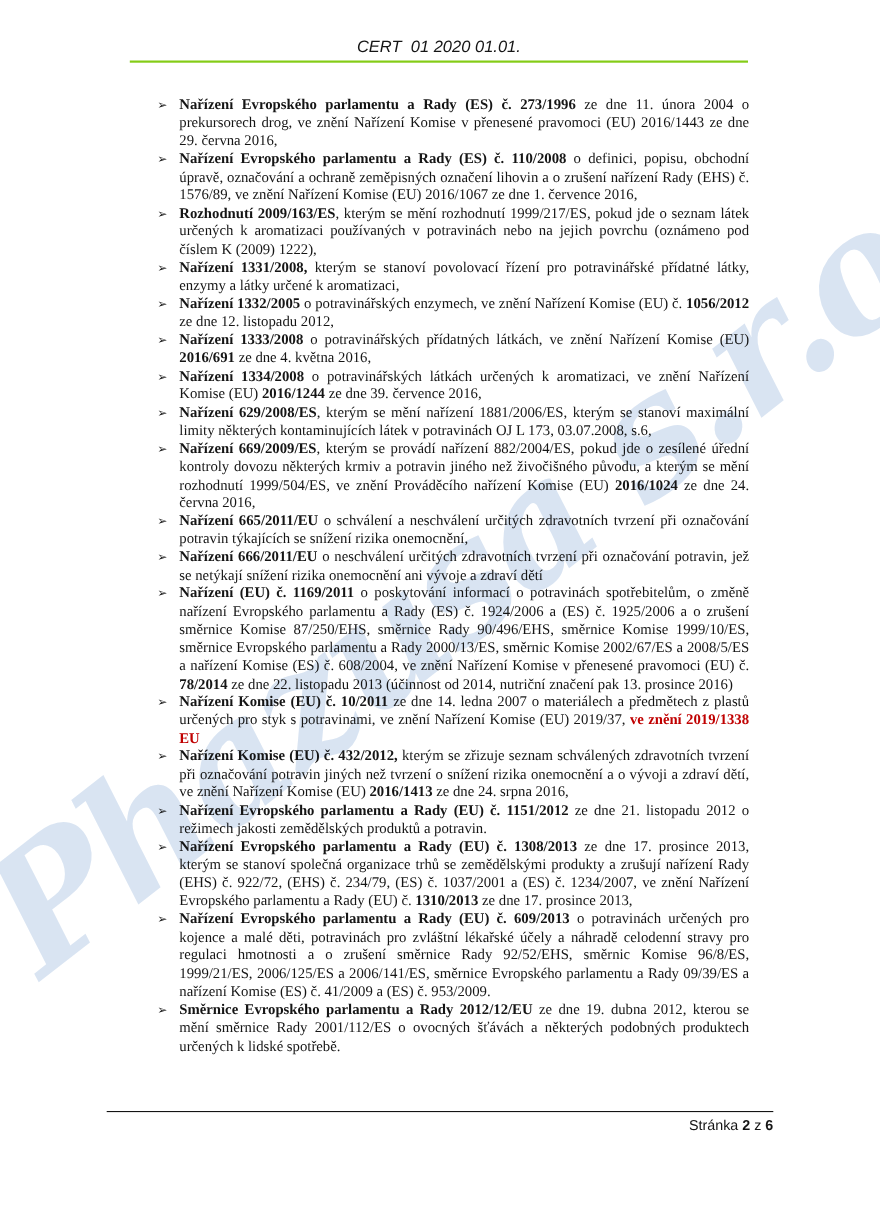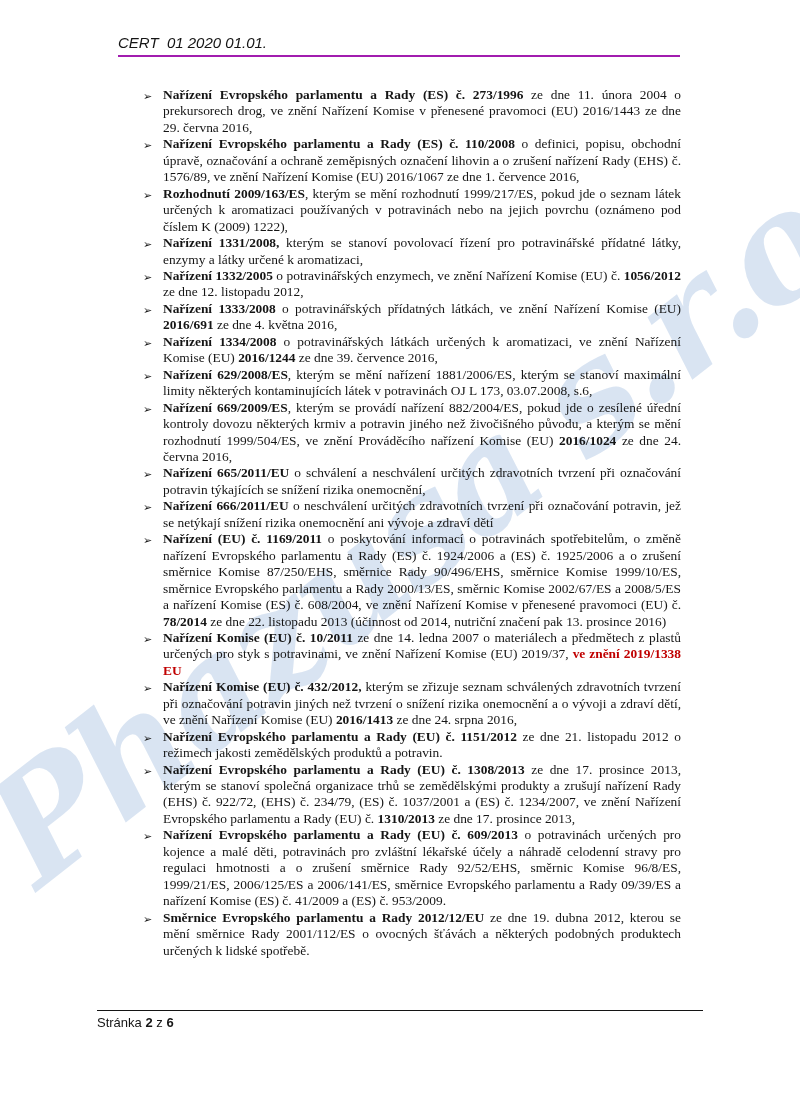--- a/index.html
+++ b/index.html
@@ -7,22 +7,22 @@
     width:800px; height:1100px;
     background:#ffffff;
     position:relative;
     overflow:hidden;
     font-family:"Liberation Serif", serif;
     color:#151515;
   }
   
   .header {
     position:absolute; left:118px; top:34px; width:562px;
-    border-bottom:2px solid #a21caf;
-    text-align:left;
+    border-bottom:2px solid #84cc16;
+    text-align:center;
     font-family:"Liberation Sans", sans-serif;
     font-style:italic;
     font-size:15px;
     padding-bottom:4px;
     z-index:2;
   }
   .header span { white-space:pre; }
   
   .watermark {
     position:absolute; left:-95px; top:430px; width:1070px; height:220px;
@@ -53,21 +53,21 @@
   ul.reglist li .bullet {
     position:absolute; left:0; top:1px;
     font-size:11px;
   }
   .b { font-weight:bold; }
   .r { font-weight:bold; color:#c00000; }
   
   .footer {
     position:absolute; left:97px; top:1010px; width:606px;
     border-top:1.5px solid #141414;
-    text-align:left;
+    text-align:right;
     font-family:"Liberation Sans", sans-serif;
     font-size:13px;
     padding-top:4px;
     z-index:2;
   }
 </style>
 </head>
 <body>
 
 <div class="watermark">

